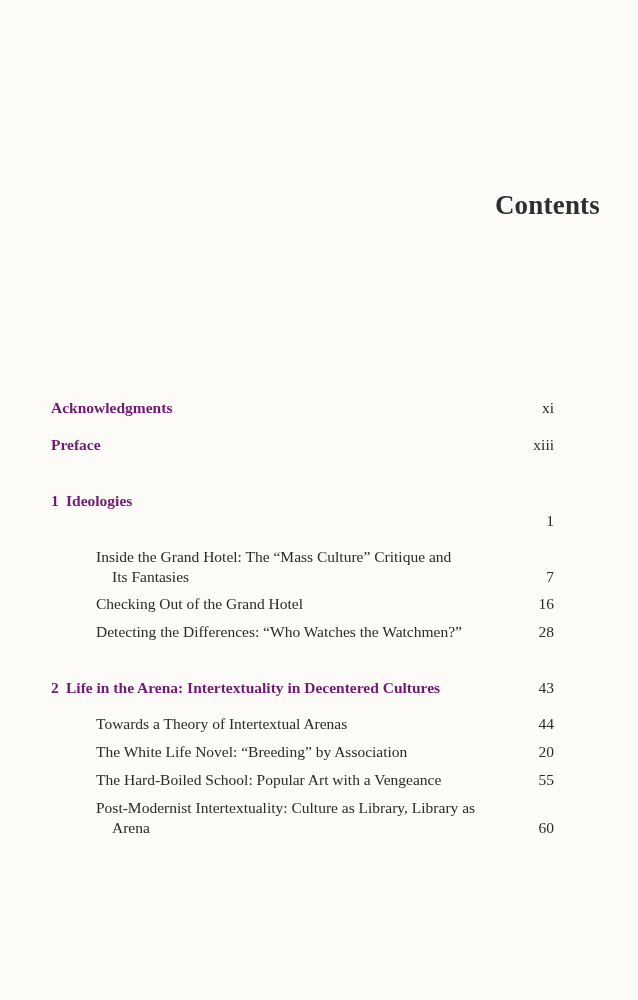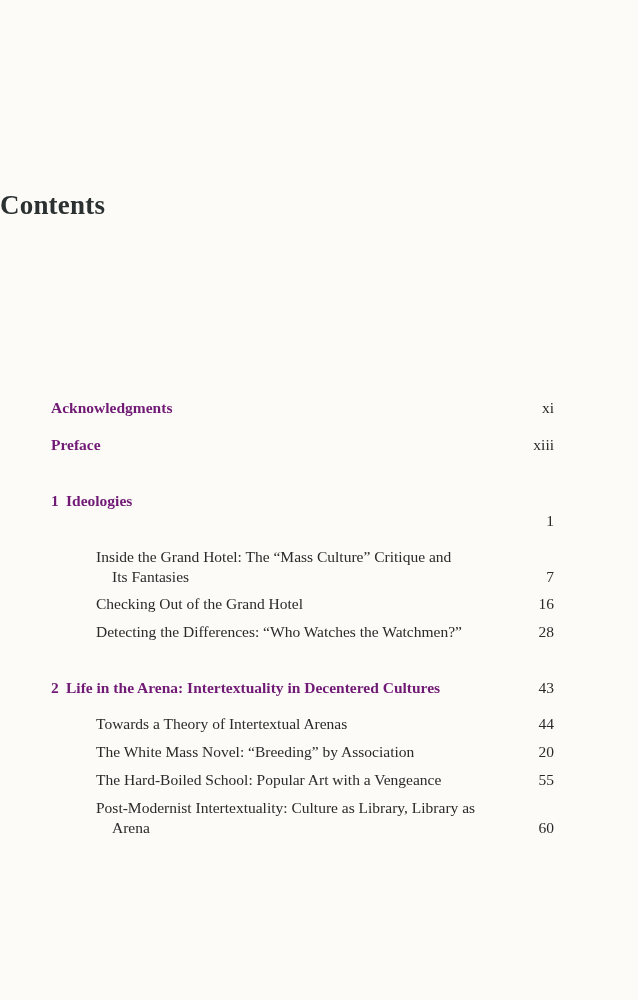--- a/index.html
+++ b/index.html
@@ -13,21 +13,21 @@
     position: relative;
     overflow: hidden;
     font-family: "Liberation Serif", "DejaVu Serif", serif;
     color: #2a2a2a;
   }
   .page-title {
     position: absolute;
     top: 190px;
     left: 0;
     width: 600px;
-    text-align: left;
+    text-align: right;
     font-size: 27px;
     font-weight: bold;
     color: #2b3131;
     letter-spacing: 0.2px;
   }
   .entry {
     position: absolute;
     left: 0;
     width: 638px;
     font-size: 15.5px;
@@ -91,21 +91,21 @@
   <span class="num bold">2</span>
   <span class="title bold" style="width:460px;">Life in the Arena: Intertextuality in Decentered Cultures</span>
   <span class="page">43</span>
 </div>
 
 <div class="entry section" style="top:714px;">
   <span class="title">Towards a Theory of Intertextual Arenas</span>
   <span class="page">44</span>
 </div>
 <div class="entry section" style="top:742px;">
-  <span class="title">The White Mass Novel: “Breeding” by Association</span>
+  <span class="title">The White Life Novel: “Breeding” by Association</span>
   <span class="page">20</span>
 </div>
 <div class="entry section" style="top:770px;">
   <span class="title">The Hard-Boiled School: Popular Art with a Vengeance</span>
   <span class="page">55</span>
 </div>
 <div class="entry section" style="top:798px;">
   <span class="title">
     <span>Post-Modernist Intertextuality: Culture as Library, Library as</span>
     <span class="line2">Arena</span>

